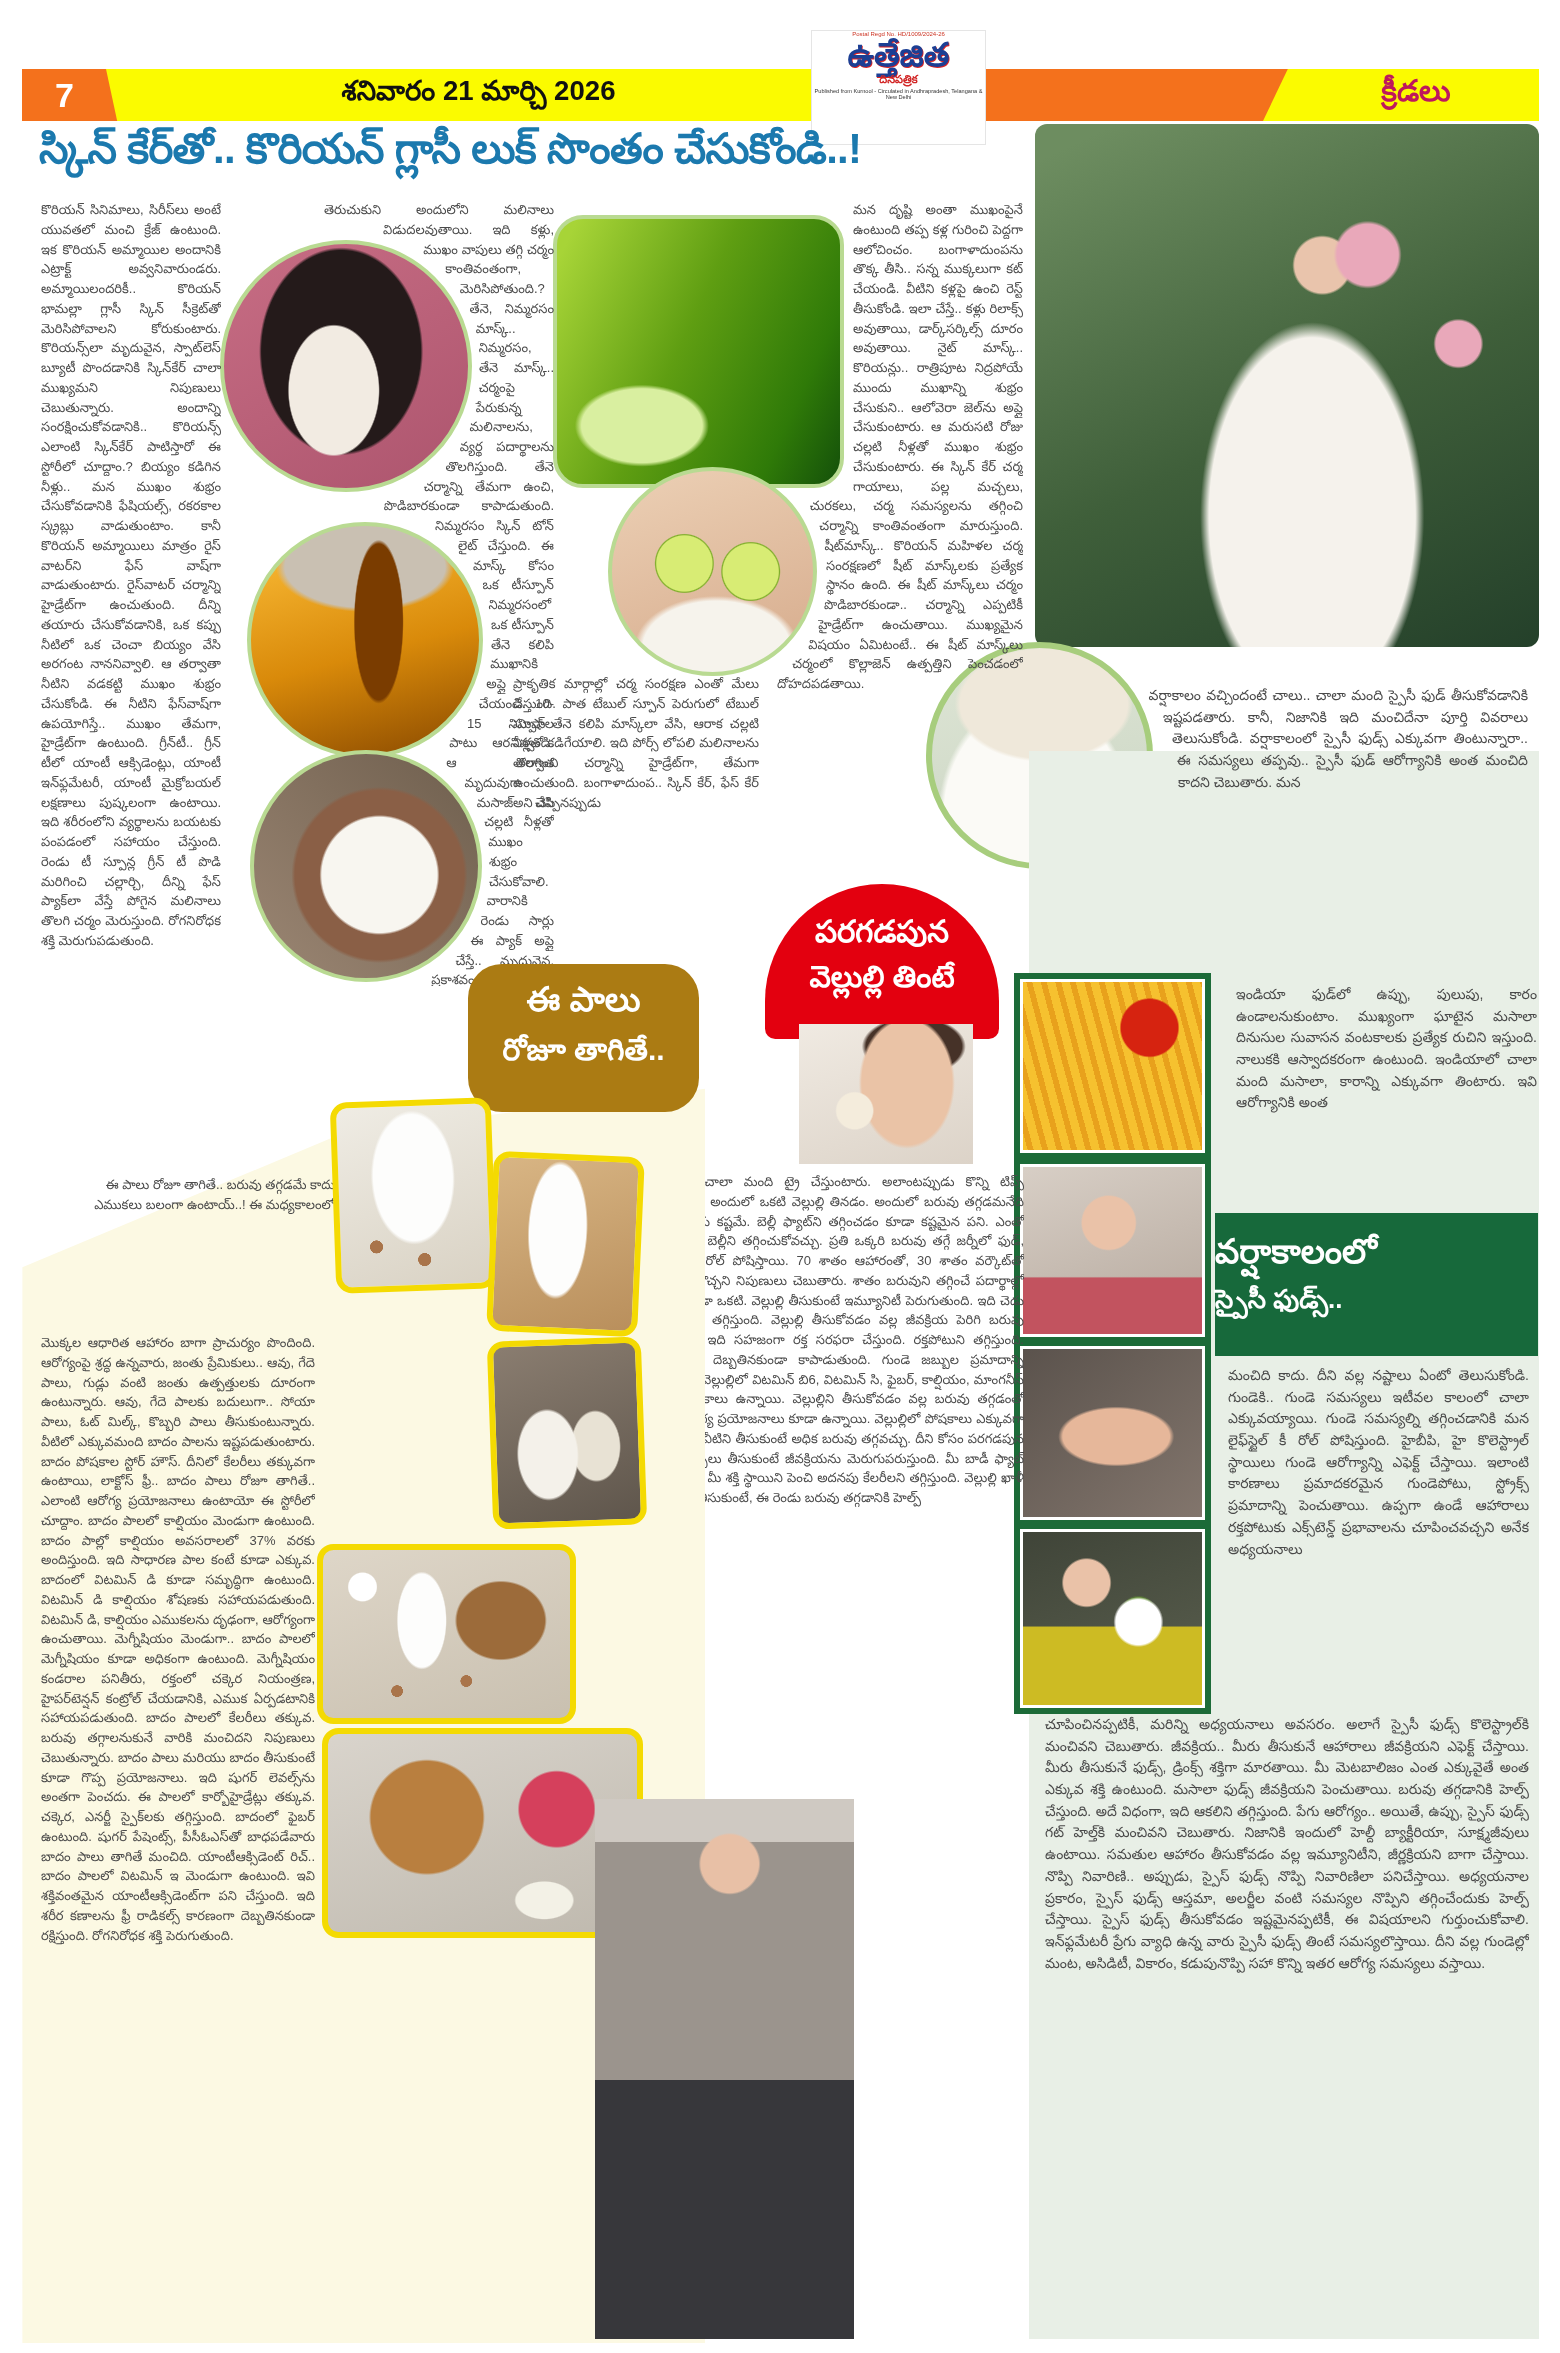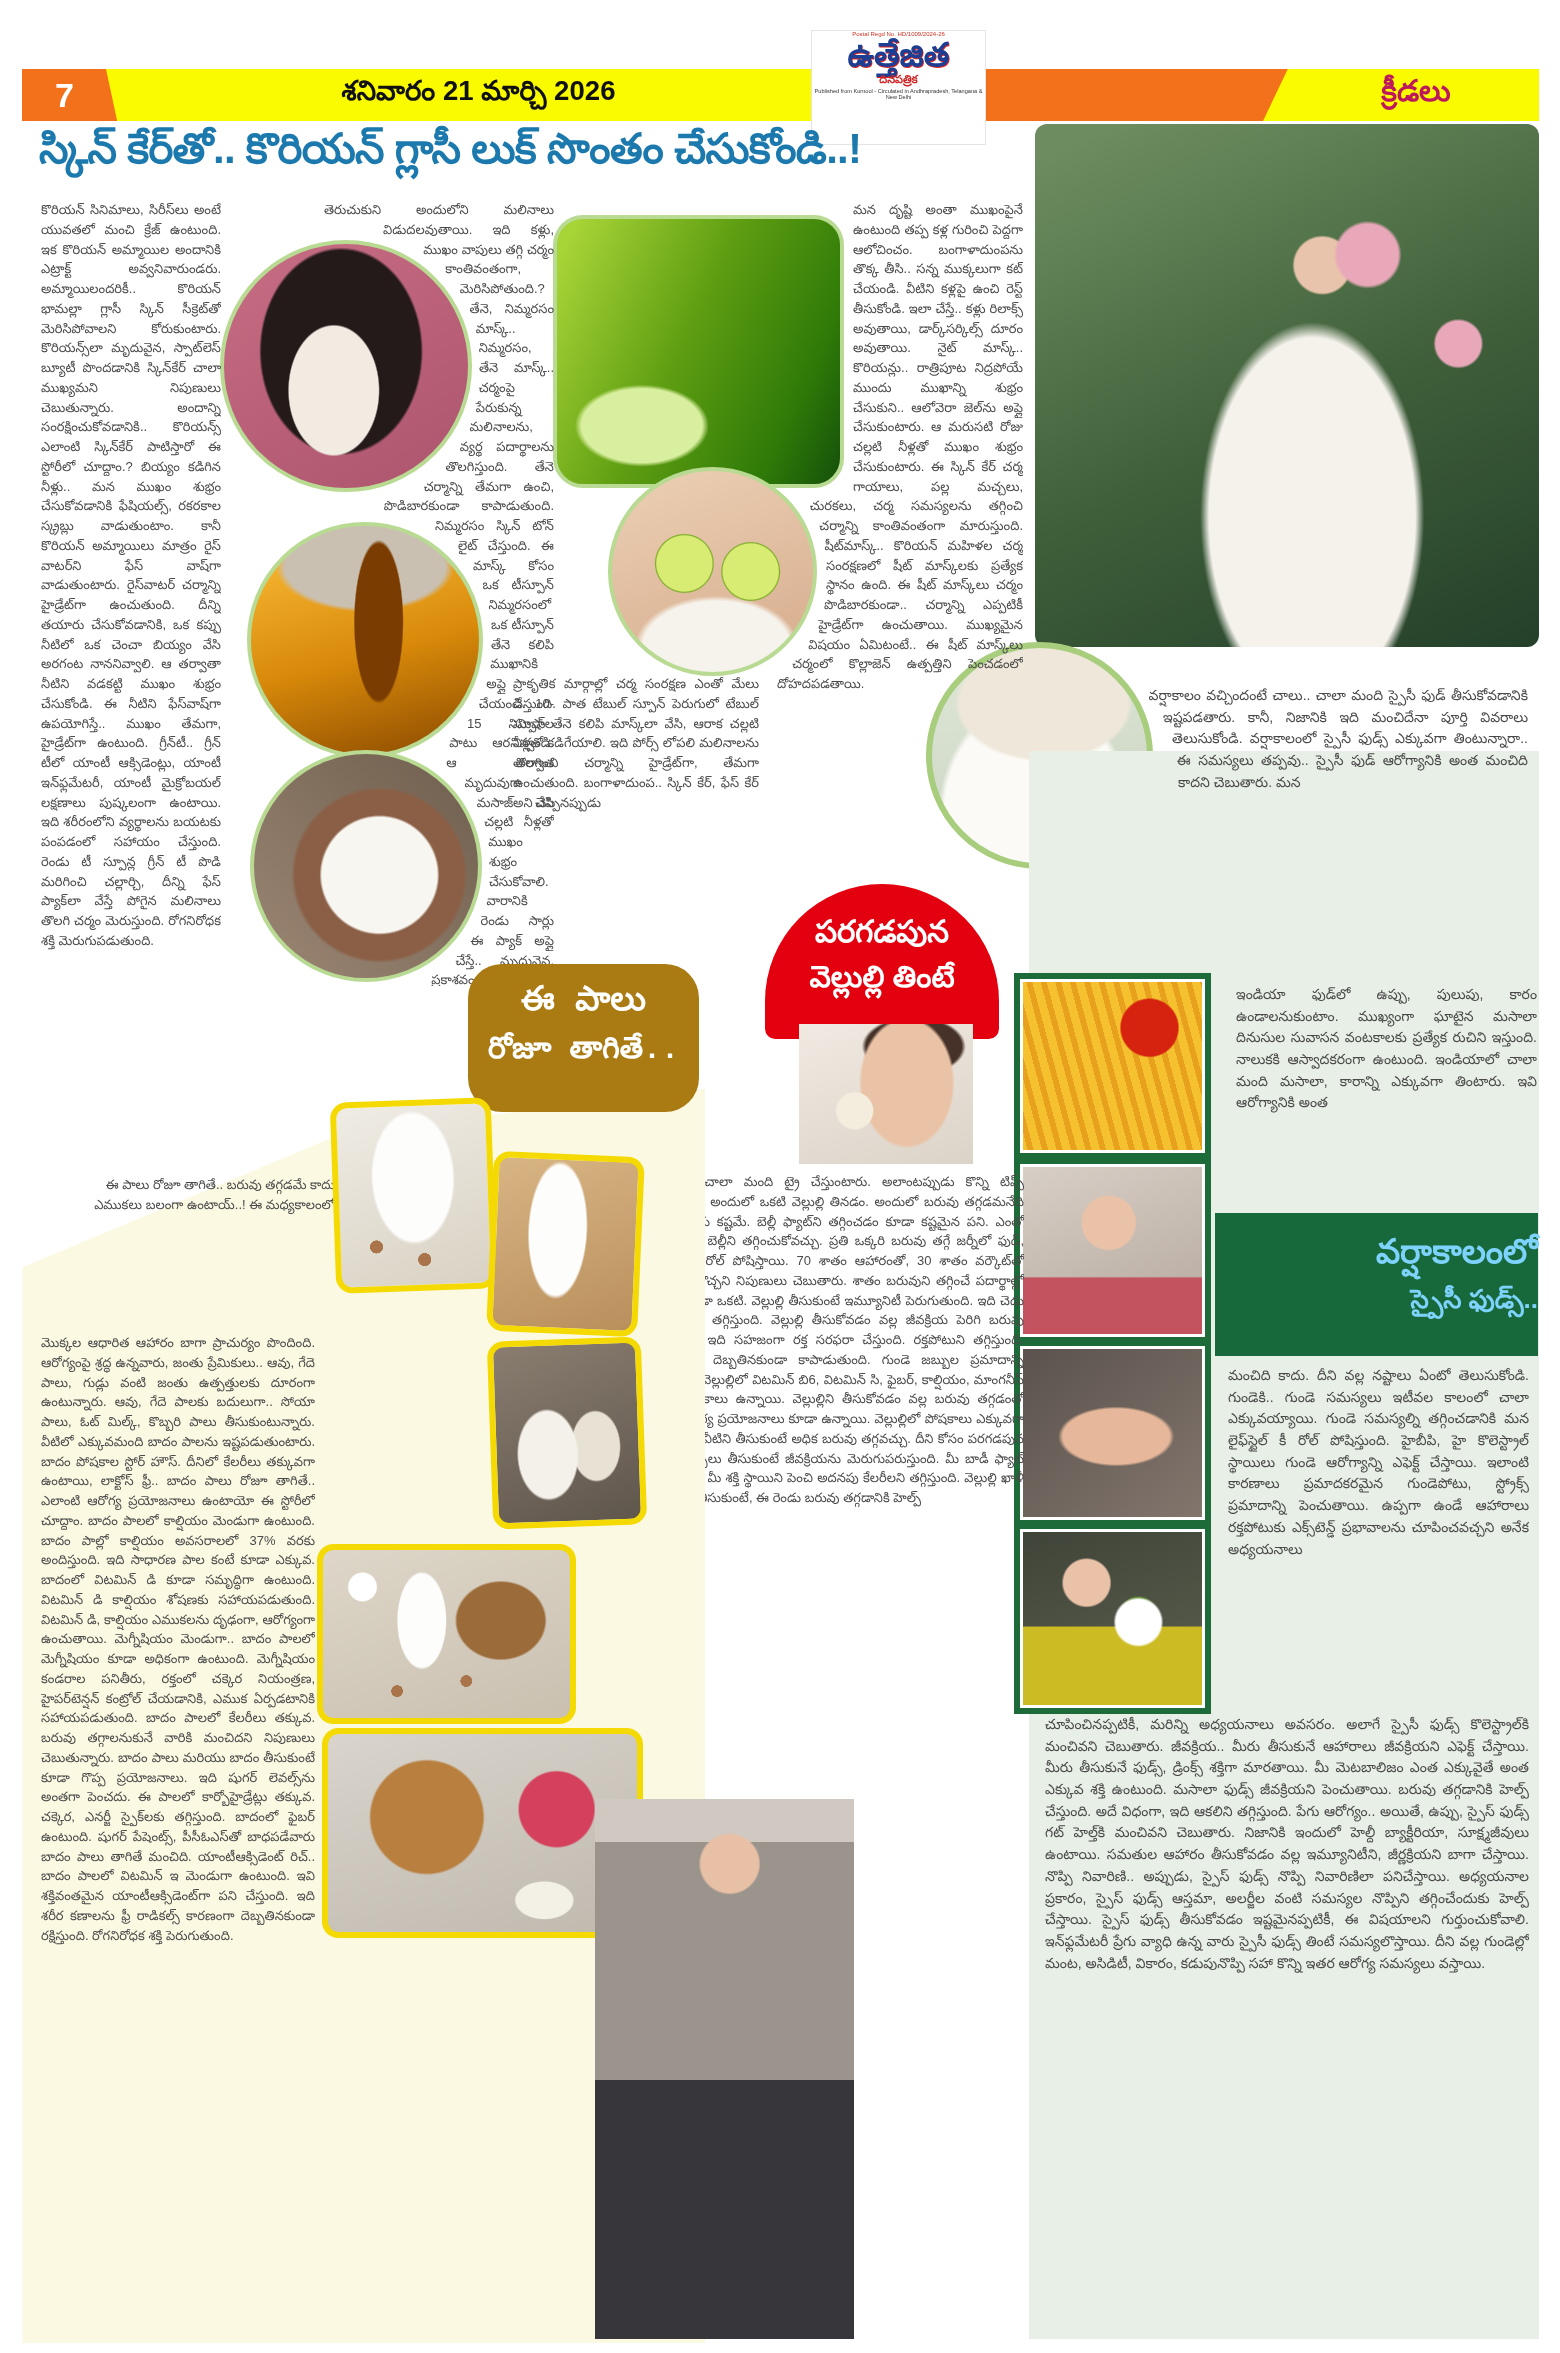--- a/index.html
+++ b/index.html
@@ -99,28 +99,28 @@
      linear-gradient(160deg,#ded6c8,#c9c0b0);}
   .ph-almonds{background:
      radial-gradient(circle 58px at 32% 42%, #b97f3f 96%, rgba(0,0,0,0) 100%),
      radial-gradient(circle 39px at 74% 38%, #d5405c 95%, rgba(0,0,0,0) 100%),
      radial-gradient(ellipse 30px 19.4px at 70% 84%, #f3f1e6 94%, rgba(0,0,0,0) 100%),
      linear-gradient(160deg,#d9d4cc,#bfb9ae);}
   .ph-preg{background:
      radial-gradient(circle 31px at 52% 12%, #e8c0a6 93%, rgba(0,0,0,0) 100%),
      linear-gradient(180deg, #cfc9c2 0 8%, #9b948d 8% 52%, #37373b 52% 100%);}
   
-  .milkbox{left:468px;top:964px;width:231px;height:148px;background:#ab7b13;border-radius:34px;color:#fff;text-align:center;font-weight:bold;font-family:Liberation Mono, monospace;}
+  .milkbox{left:468px;top:964px;width:231px;height:148px;background:#ab7b13;border-radius:34px;color:#fff;text-align:center;font-weight:bold;}
   .milkbox .l1{font-size:34px;margin-top:16.4px;}
   .milkbox .l2{font-size:30px;margin-top:6px;}
   .reddome{left:765px;top:884px;width:234px;height:155px;background:#e3000f;border-radius:119px 119px 10.4px 10.4px;color:#fff;text-align:center;font-weight:bold;}
   .reddome .l1{font-size:31px;margin-top:30px;}
   .reddome .l2{font-size:30px;margin-top:3px;}
   .mint{left:1029px;top:751px;width:510px;height:1588px;background:#e8efe6;}
-  .gtitle{left:1215px;top:1213px;width:323px;height:143px;background:#17693b;color:#7dd3fc;font-weight:bold;text-align:right;}
+  .gtitle{left:1215px;top:1213px;width:323px;height:143px;background:#17693b;color:#ffffff;font-weight:bold;text-align:left;}
   .gtitle .l1{font-size:34px;margin-top:19.4px;}
   .gtitle .l2{font-size:26px;margin-top:4.5px;}
   .creamblob{left:22.4px;top:1076px;width:683px;height:1267px;background:#fcf9e3;
      clip-path:polygon(0 15.1%,47% 4.5%,100% 1%,100% 100%,0 100%);}
   
   .fl{float:left;}
   .f-mask{width:155px;height:298px;shape-outside:circle(134px at 21px 168px);}
   .f-honey{width:167px;height:268px;shape-outside:circle(125px at 42px 142px);clear:left;}
   .f-cream{width:165px;height:218px;shape-outside:circle(123px at 42px 100px);clear:left;}
   .f-aloe{width:76px;height:294px;}

